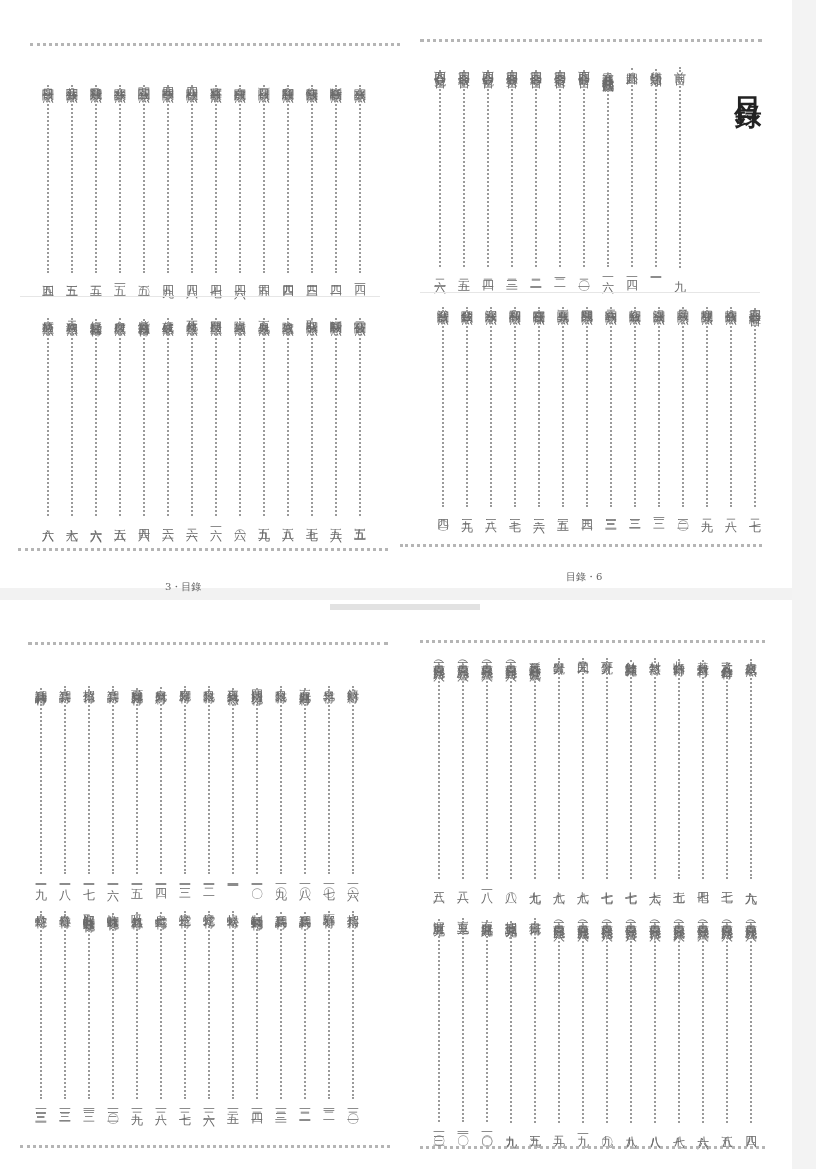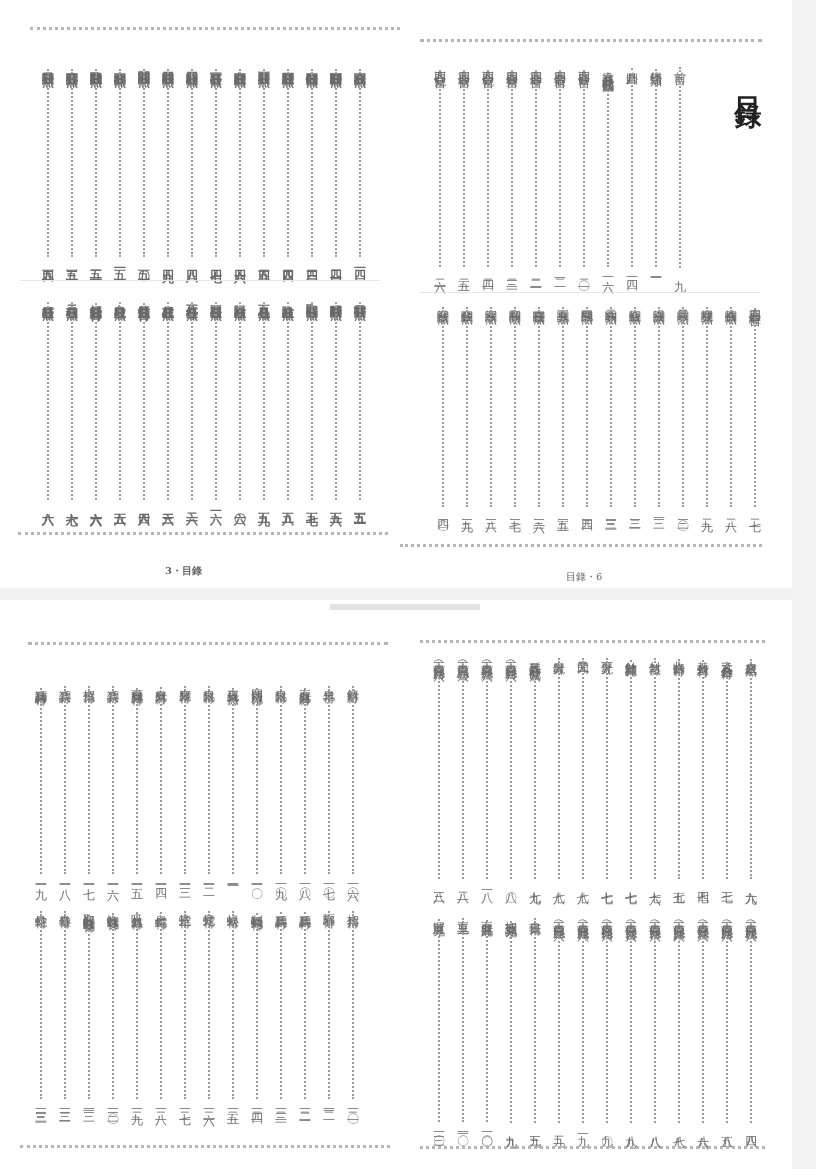--- a/index.html
+++ b/index.html
@@ -22,21 +22,21 @@
 </style>
 </head>
 <body>
 
 <div class="edge-strip"></div>
 <div class="gap-band"></div>
 <div class="watermark">watermark</div>
 
 <div class="spread" style="top:0;height:588px;">
 
-  <div class="page" style="left:0;top:0;width:400px;height:588px;font-weight:bold;">
+  <div class="page" style="left:0;top:16px;width:400px;height:588px;">
     <div class="dots" style="left:30px;top:27px;width:370px;"></div>
     <div class="section" style="left:22px;top:62px;width:350px;height:200px;">
         <div class="entry">
           <span class="title">水火關煞</span>
           <span class="leader"></span>
           <span class="pg">四一</span>
         </div>
         <div class="entry">
           <span class="title">斷橋關煞</span>
           <span class="leader"></span>

